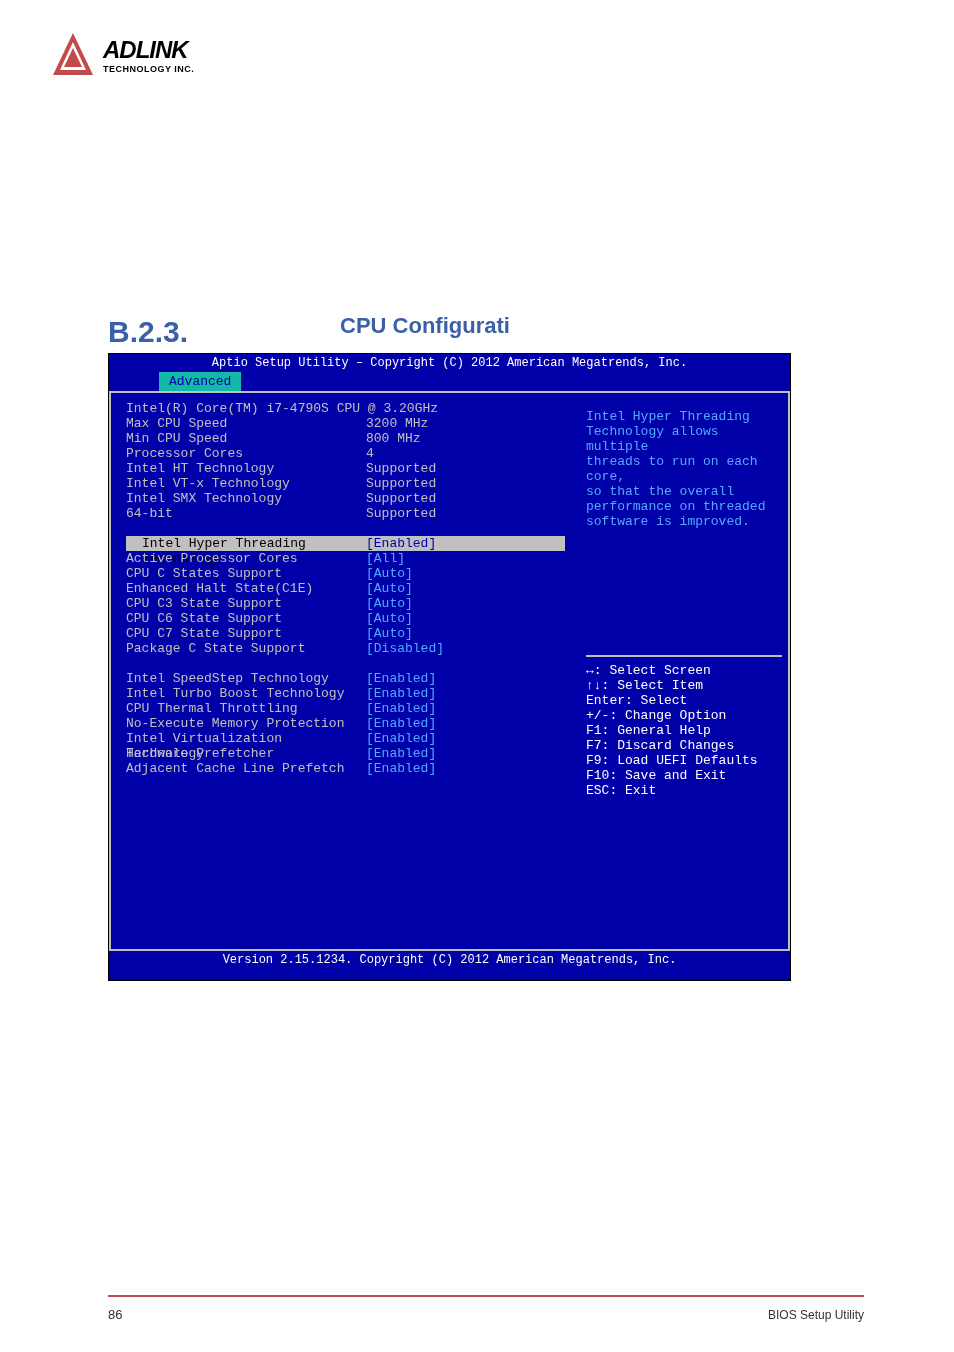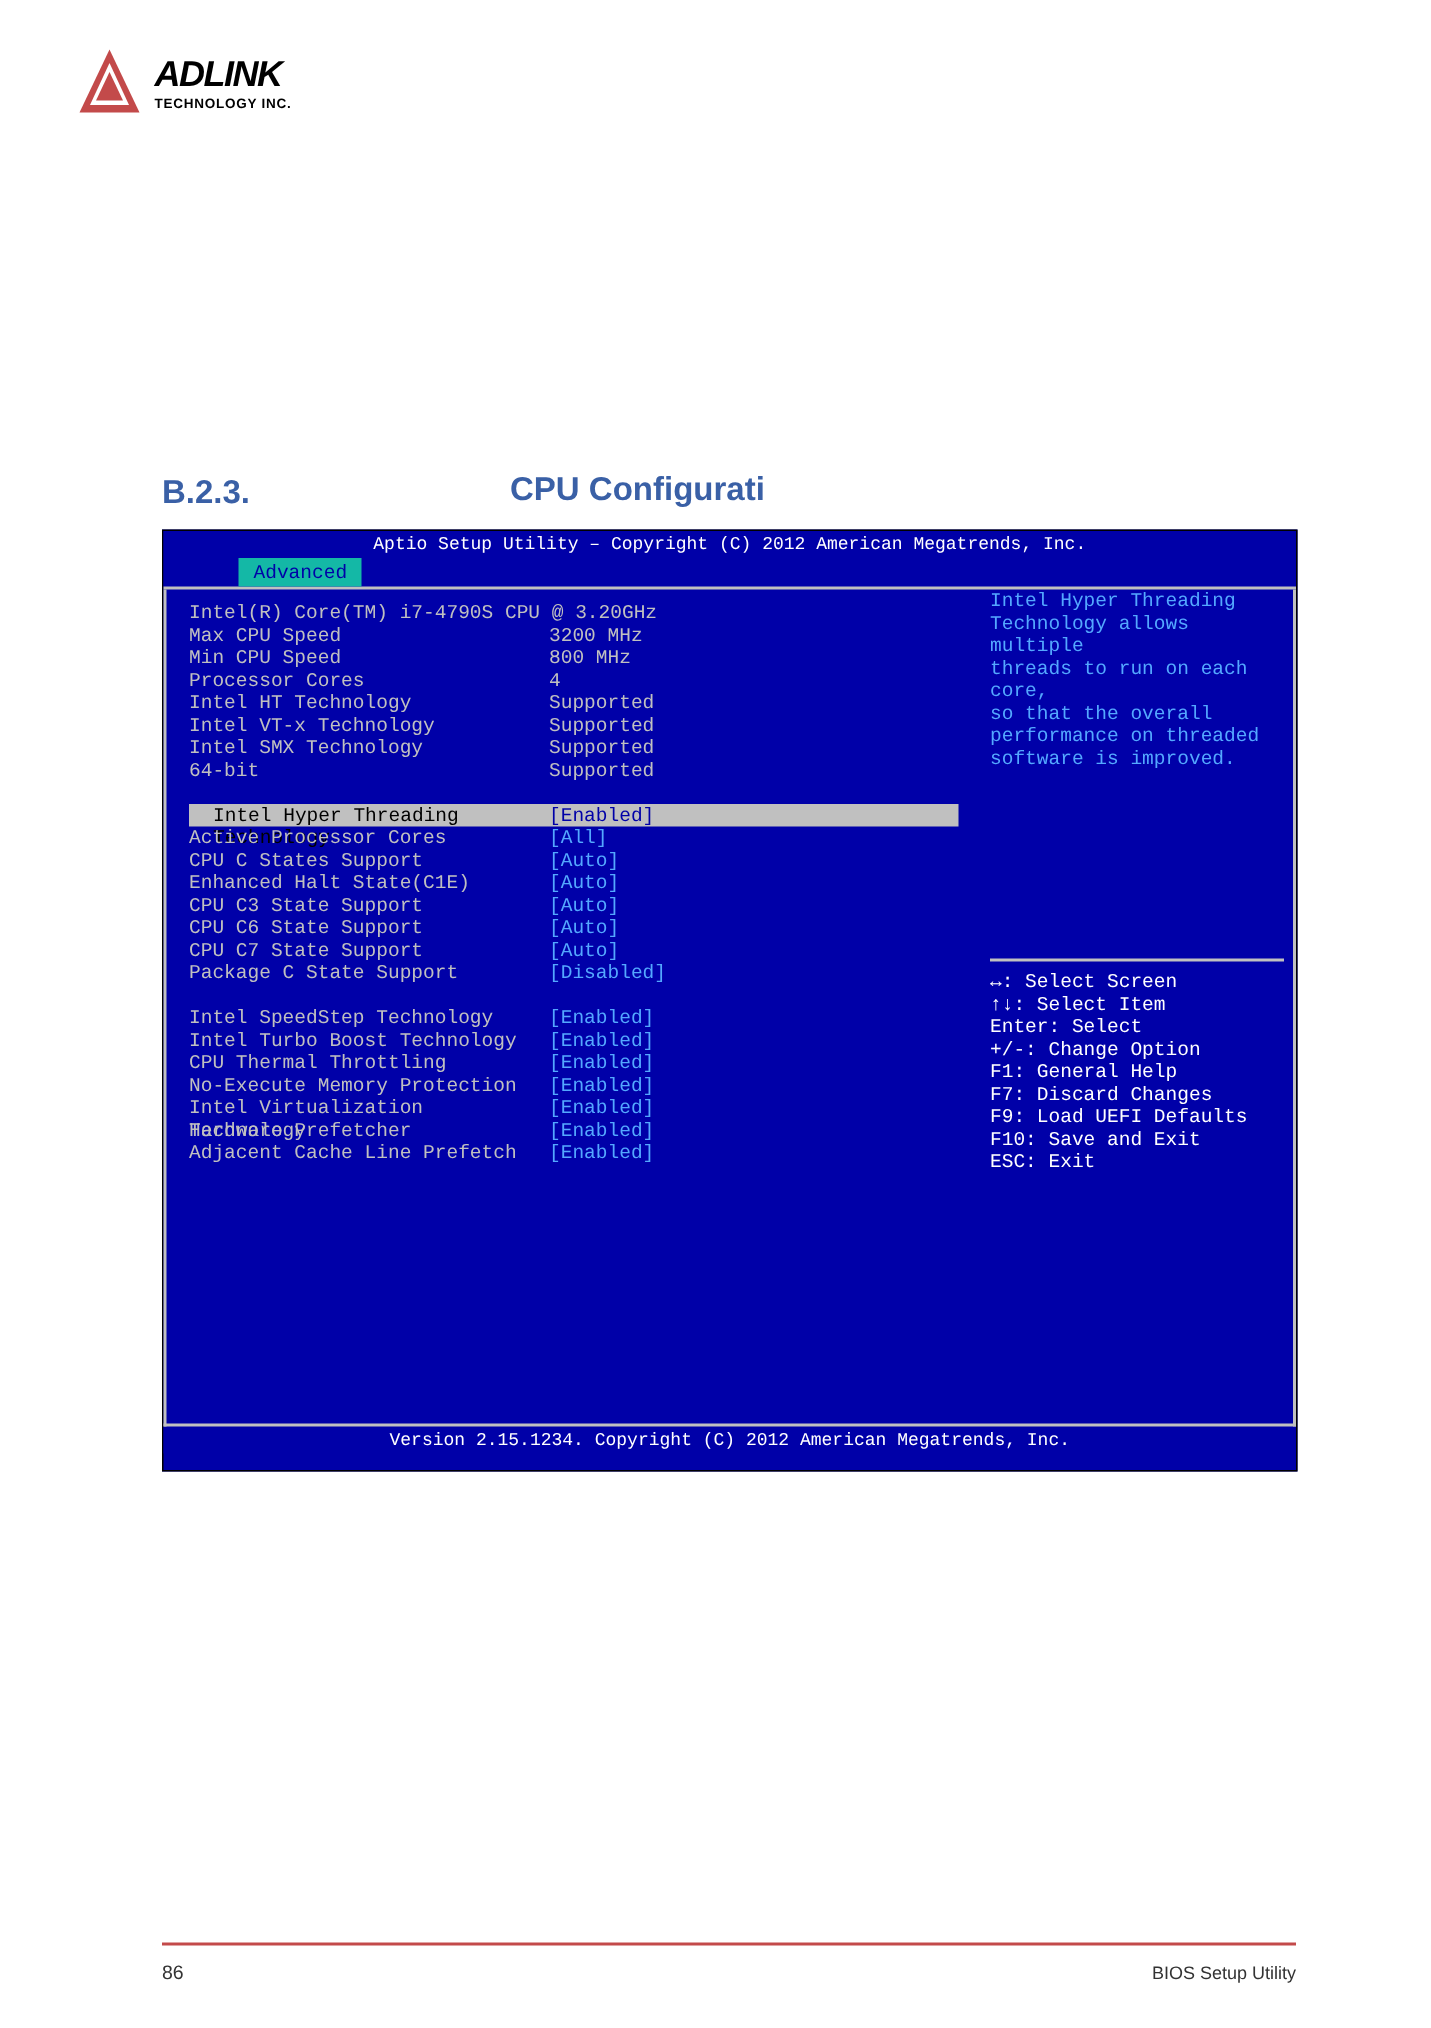--- a/index.html
+++ b/index.html
@@ -35,38 +35,38 @@
     .logo-sub {
       font-size: 9px;
       font-weight: bold;
       color: #000;
       letter-spacing: 0.5px;
     }
     .page-number {
       position: absolute;
       top: 315px;
       left: 108px;
-      font-size: 22px;
+      font-size: 30px;
       color: #3A60A6;
       font-weight: bold;
     }
     .page-title {
       position: absolute;
       top: 313px;
       left: 340px;
       font-size: 22px;
       color: #3A60A6;
       font-weight: bold;
       text-align: center;
     }
     .bios-screen {
       position: absolute;
       top: 353px;
       left: 108px;
-      width: 757px;
+      width: 683px;
       height: 628px;
       background: #0000a8;
       border: 1px solid #000;
       font-family: 'Courier New', monospace;
       font-size: 13px;
       color: #c0c0c0;
     }
     .bios-header {
       background: #0000a8;
       color: #fff;
@@ -95,21 +95,21 @@
     .bios-main {
       flex: 1;
       padding: 8px 15px;
       border: 2px solid #c0c0c0;
       border-top: none;
       border-right: none;
       position: relative;
     }
     .bios-side {
       width: 210px;
-      padding: 0 6px;
+      padding: 16px 6px;
       border: 2px solid #c0c0c0;
       border-top: none;
       border-left: none;
       position: relative;
     }
     .bios-side-divider {
       border-top: 2px solid #c0c0c0;
       margin: 6px 0;
     }
     .bios-row {

